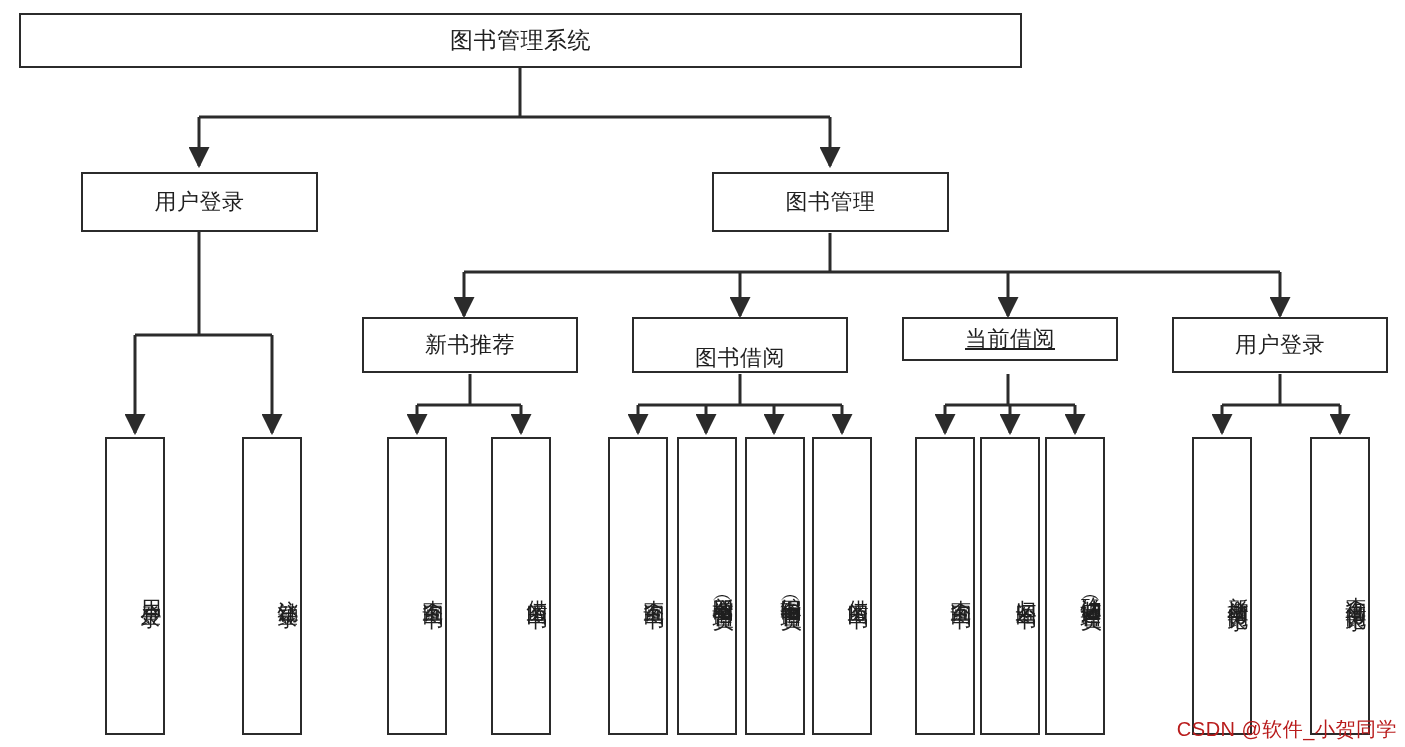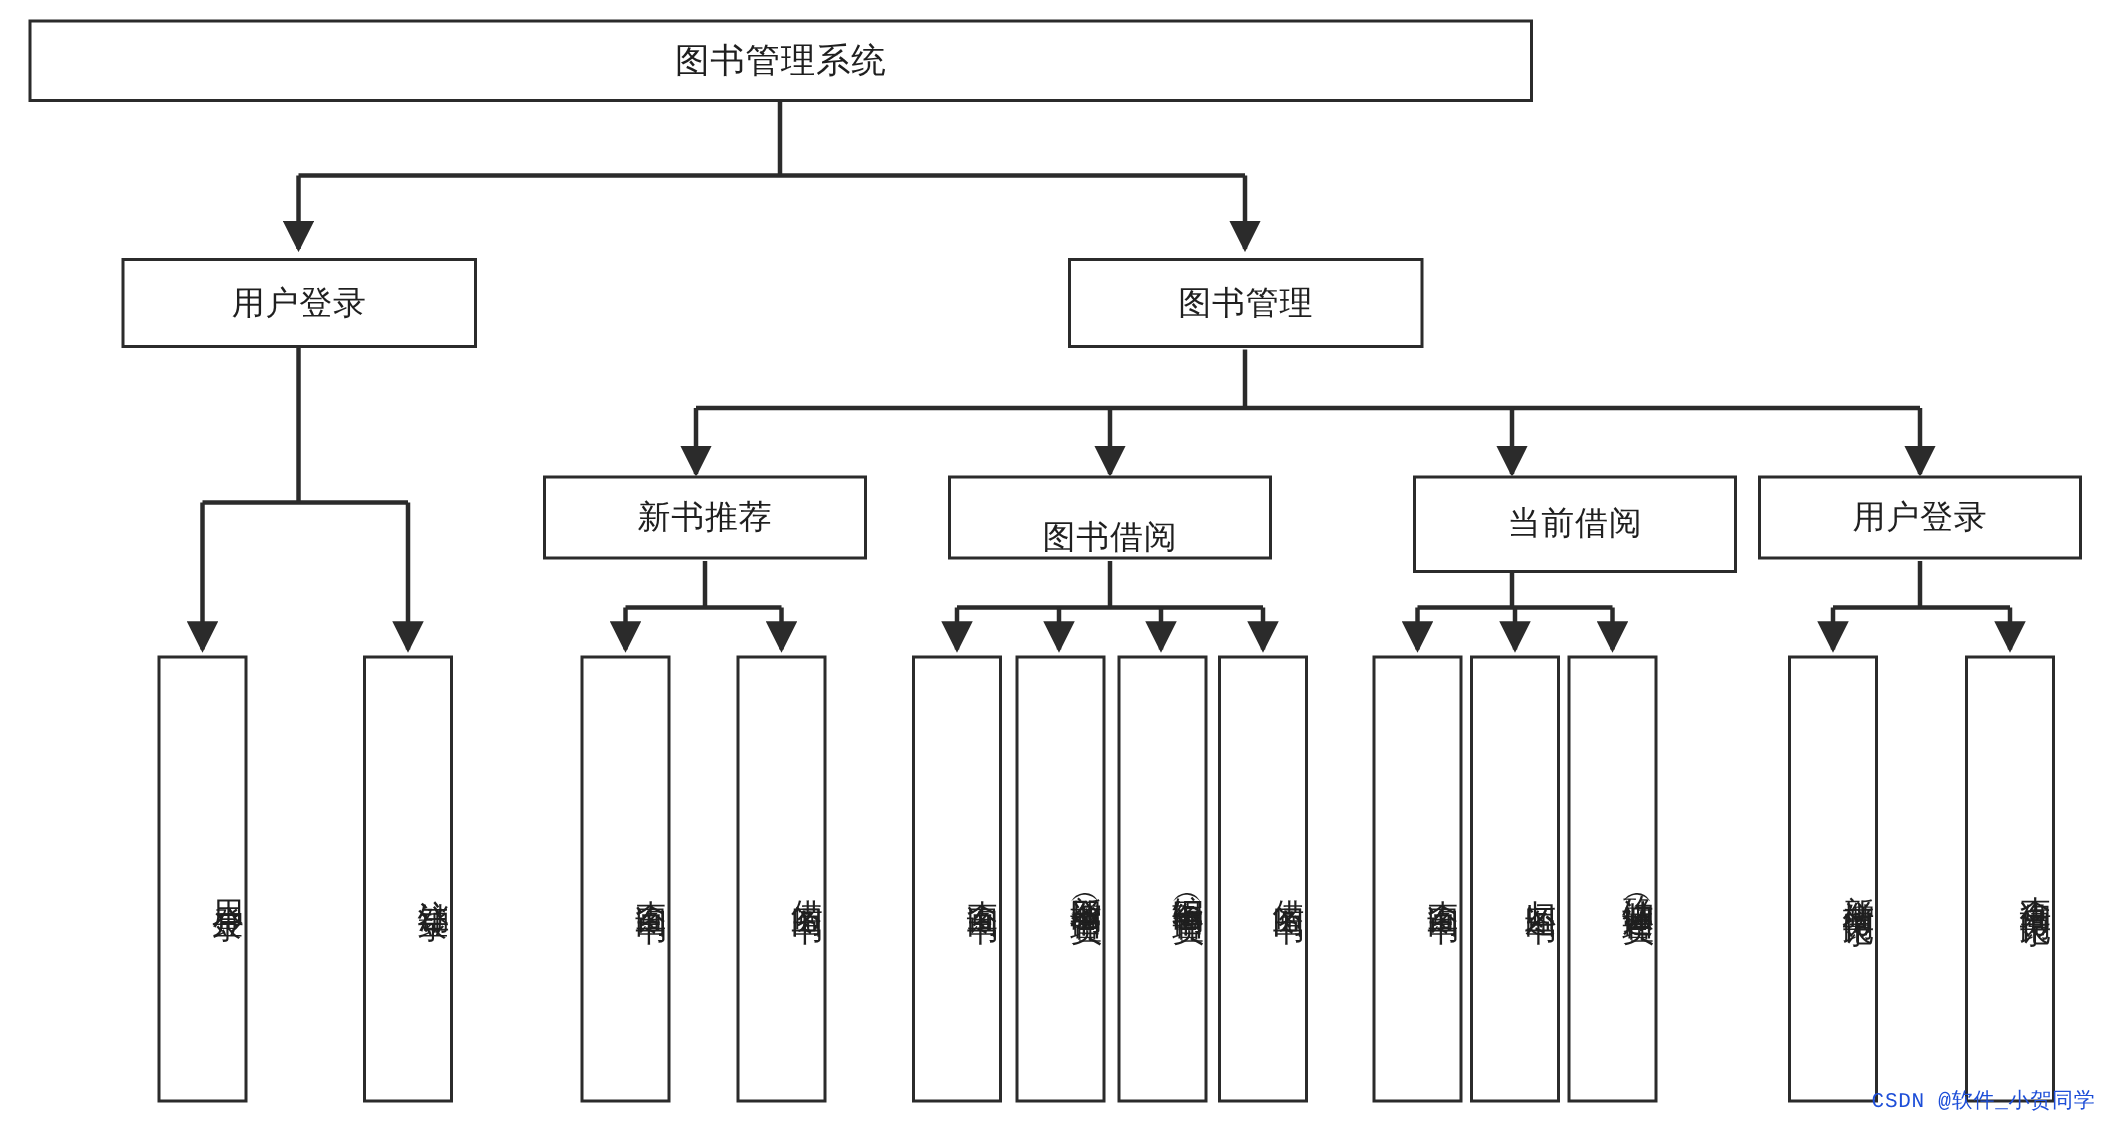--- a/index.html
+++ b/index.html
@@ -57,25 +57,24 @@
     display: block;
     white-space: nowrap;
   }
   #root-node {
     font-size: 23px;
   }
   #watermark {
     position: absolute;
     right: 8px;
     bottom: 4px;
-    font-size: 14px;
-    color: #1d4ed8;
+    font-size: 20px;
+    color: #b91c1c;
     white-space: nowrap;
     letter-spacing: 0.5px;
-    font-family: Liberation Mono, monospace;
   }
 </style>
 </head>
 <body>
 
 <div id="diagram-root">
 
   <svg id="edges-layer" viewBox="0 0 1405 747" width="1405" height="747" xmlns="http://www.w3.org/2000/svg">
     <defs>
       <marker id="arrow" viewBox="0 0 10 10" refX="9" refY="5" markerWidth="7" markerHeight="7" orient="auto-start-reverse">
@@ -136,21 +135,21 @@
   <div class="node horizontal" style="left:712px; top:172px; width:237px; height:60px;">
     <span class="node-label">图书管理</span>
   </div>
 
   <div class="node horizontal" style="left:362px; top:317px; width:216px; height:56px;align-items:center;">
     <span class="node-label">新书推荐</span>
   </div>
   <div class="node horizontal" style="left:632px; top:317px; width:216px; height:56px;align-items:flex-end;">
     <span class="node-label">图书借阅</span>
   </div>
-  <div class="node horizontal" style="left:942px; top:317px; width:216px; height:65px;">
+  <div class="node horizontal" style="left:902px; top:317px; width:216px; height:44px;text-decoration:underline;">
     <span class="node-label">当前借阅</span>
   </div>
   <div class="node horizontal" style="left:1172px; top:317px; width:216px; height:56px;">
     <span class="node-label">用户登录</span>
   </div>
 
   <div class="node vertical" style="left:105px; top:437px; width:60px; height:298px;">
     <span class="node-label">用户登录</span>
   </div>
   <div class="node vertical" style="left:242px; top:437px; width:60px; height:298px;">

